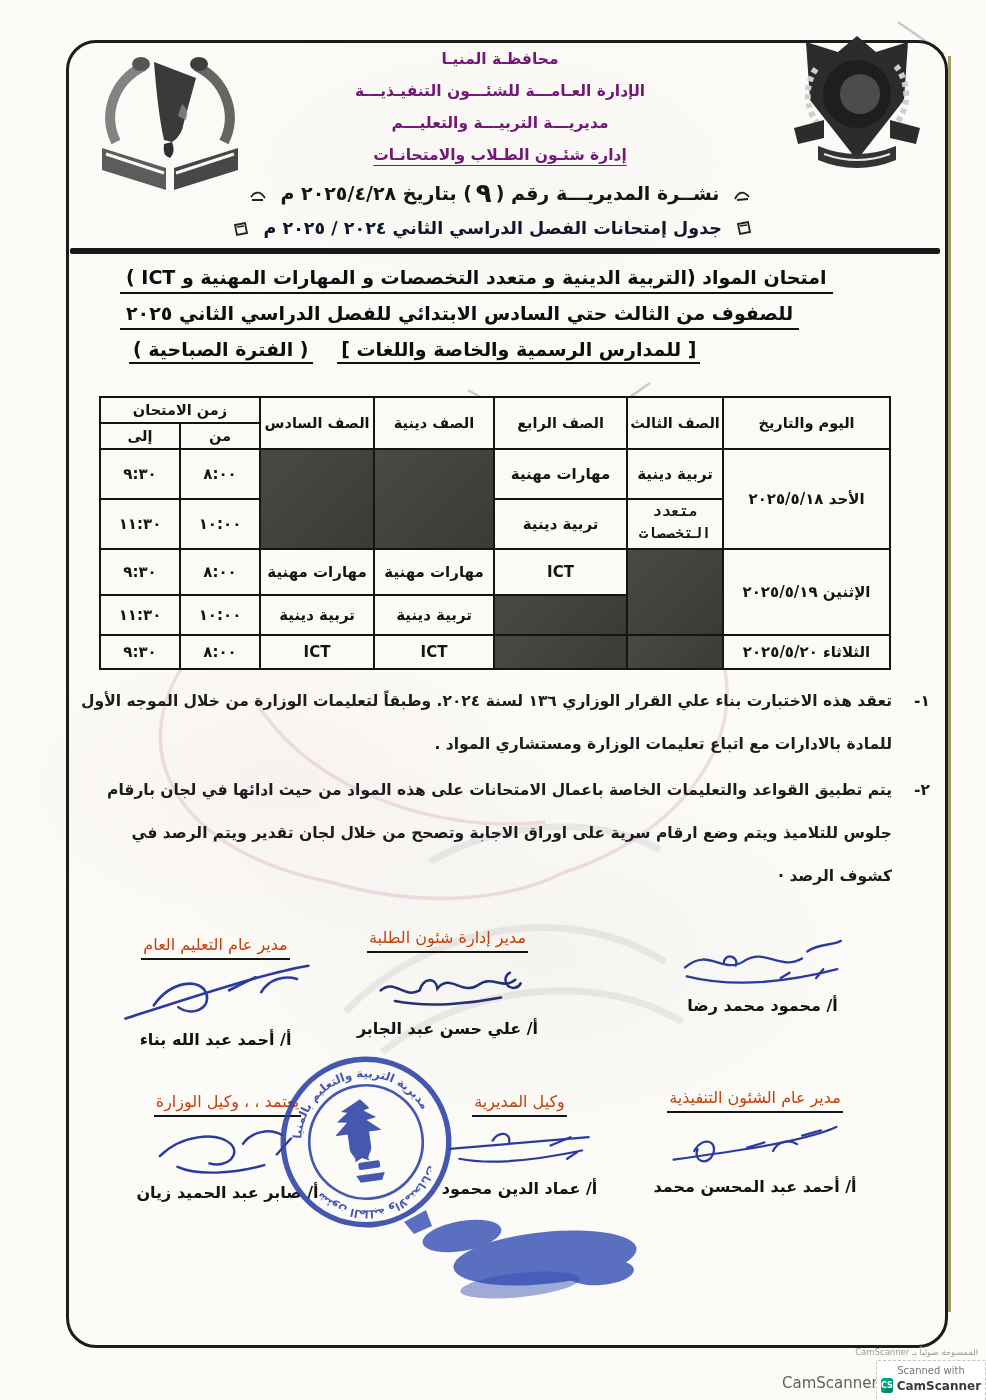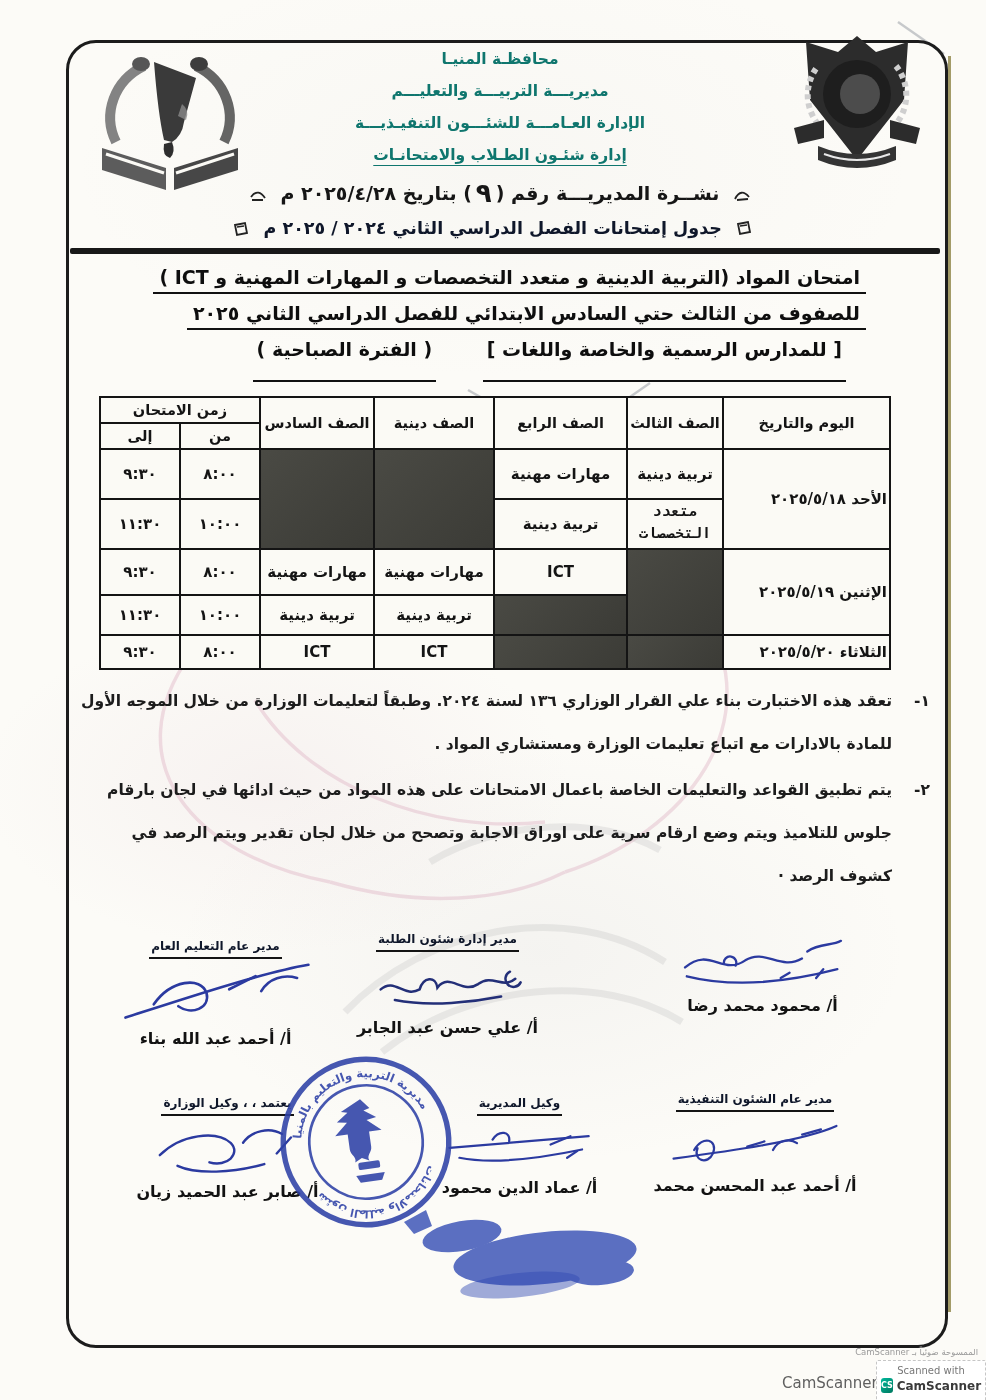--- a/index.html
+++ b/index.html
@@ -15,56 +15,56 @@
   .abs{position:absolute;}
   
   .doc-frame{
     left:66px;top:40px;width:876px;height:1302px;
     border:3.5px solid #1c1c1c;border-radius:30px;
     background:transparent;
   }
   .scan-edge{left:948px;top:56px;width:2.5px;height:1256px;background:#93894f;opacity:.85;}
   
   .org-lines{left:280px;top:50px;width:440px;text-align:center;direction:rtl;}
-  .org-line{font-weight:bold;font-size:15.5px;letter-spacing:.5px;color:#0f766e;margin-bottom:14px;}
+  .org-line{font-weight:bold;font-size:15.5px;letter-spacing:.5px;color:#701a75;margin-bottom:14px;}
   .org-line.underlined{text-decoration:underline;text-underline-offset:5px;}
   .bulletin-line{left:240px;top:176px;width:520px;text-align:center;direction:rtl;
     font-weight:bold;font-size:19px;white-space:nowrap;color:#161616;}
   .bulletin-num{font-size:26px;padding:0 4px;display:inline-block;transform:translateY(2px);}
   .schedule-line{left:240px;top:218px;width:520px;text-align:center;direction:rtl;
     font-weight:bold;font-size:17.5px;white-space:nowrap;color:#0f172a;}
   .deco-ico{display:inline-block;vertical-align:middle;margin:0 7px;}
   
   .divider{left:70px;top:248px;width:870px;height:6px;background:#181818;border-radius:2px;}
   
-  .title-block{left:120px;top:266px;width:746px;text-align:right;direction:rtl;}
+  .title-block{left:120px;top:266px;width:746px;text-align:left;direction:rtl;}
   .title-line{font-weight:bold;font-size:19px;white-space:nowrap;color:#0e0e0e;
     display:inline-block;border-bottom:2.5px solid #111;padding:0 6px 4px;margin-bottom:8px;}
-  .title-line3 span{display:inline-block;border-bottom:2.5px solid #111;padding:0 4px 20px;margin:0 20px;}
+  .title-line3 span{display:inline-block;border-bottom:2.5px solid #111;padding:0 4px 2px;margin:0 9px;}
   .title-line3{font-weight:bold;font-size:19px;white-space:nowrap;color:#0e0e0e;}
   
   table.exam{left:99px;top:396px;width:792px;position:absolute;border-collapse:collapse;
     table-layout:fixed;direction:ltr;text-align:center;background:#fbfaf5;padding-left:19px;}
   table.exam th,table.exam td{border:2.4px solid #141414;font-weight:bold;color:#141414;
     padding:1px 2px;overflow:hidden;}
   table.exam th{font-size:14.5px;background:#fbfaf5;}
   table.exam td{font-size:15px;}
   td.time-cell{font-size:15px;letter-spacing:1px;}
   td.dark{background:linear-gradient(135deg,#4a4a44,#3b3b36);}
-  td.day-cell{font-size:14px;white-space:nowrap;text-align:right;}
+  td.day-cell{font-size:14px;white-space:nowrap;}
   td.small-txt{font-size:12.5px;line-height:1.5;font-family:Liberation Mono, monospace;}
   
   .notes{left:78px;top:680px;width:852px;direction:rtl;}
   .note{display:flex;gap:10px;font-weight:bold;font-size:15.5px;color:#1c1c1c;
     line-height:2.75;margin-bottom:4px;}
   .note-num{flex:0 0 28px;}
   .note-text{flex:1;text-align:right;}
   
   .sig-block{direction:rtl;text-align:center;}
-  .sig-title{font-weight:bold;font-size:12px;color:#0f172a;display:inline-block;
+  .sig-title{font-weight:normal;font-size:16px;color:#c2410c;display:inline-block;
     border-bottom:2.5px solid #141414;padding:0 2px 4px;white-space:nowrap;}
   .sig-name{font-weight:bold;font-size:16px;color:#121212;white-space:nowrap;margin-top:2px;}
   .sig-scrawl{display:block;margin:2px auto 0;}
   
   .cs-ar{left:840px;top:1347px;width:138px;font-size:8.5px;color:#9a9a9a;
     text-align:right;direction:rtl;}
   .cs-badge{left:876px;top:1360px;width:100px;border:1.5px dashed #c6c6c6;background:rgba(255,255,255,.92);
     padding:4px 4px 20px;text-align:center;border-radius:2px;}
   .cs-badge-top{font-size:10px;color:#777;margin-bottom:2px;}
   .cs-badge-bottom{display:flex;align-items:center;justify-content:center;gap:4px;}
@@ -126,22 +126,22 @@
   <path d="M30,96 A46,46 0 0 1 30,38" stroke="#cfcfcf" stroke-width="6" fill="none" stroke-dasharray="5,4"></path>
   <path d="M108,38 A46,46 0 0 1 108,96" stroke="#cfcfcf" stroke-width="6" fill="none" stroke-dasharray="5,4"></path>
   <path d="M6,100 L36,92 L36,110 L10,116 Z" fill="#2c2c2c"></path>
   <path d="M132,100 L102,92 L102,110 L128,116 Z" fill="#2c2c2c"></path>
   <path d="M30,118 Q69,134 108,118 L108,132 Q69,148 30,132 Z" fill="#343434"></path>
   <path d="M36,126 Q69,138 102,126" stroke="#e8e8e8" stroke-width="2" fill="none"></path>
 </svg>
 
 <div class="abs org-lines">
   <div class="org-line">محافظـة المنيـا</div>
+  <div class="org-line">الإدارة العـامـــة للشئـــون التنفيـذيـــة</div>
   <div class="org-line">مديريـــة التربيـــة والتعليـــم</div>
-  <div class="org-line">الإدارة العـامـــة للشئـــون التنفيـذيـــة</div>
   <div class="org-line underlined">إدارة شئـون الطـلاب والامتحانـات</div>
 </div>
 
 <div class="abs bulletin-line">
   <span class="deco-ico">
     <svg width="18" height="14" viewBox="0 0 18 14">
         <path d="M2,11 C6,3 11,3 16,9 M4,12 L15,11" stroke="#222" stroke-width="1.8" fill="none"></path>
       </svg>
   </span>
   <span>نشــرة المديريـــة رقم (</span><span class="bulletin-num">٩</span><span>) بتاريخ ٢٠٢٥/٤/٢٨ م</span>

